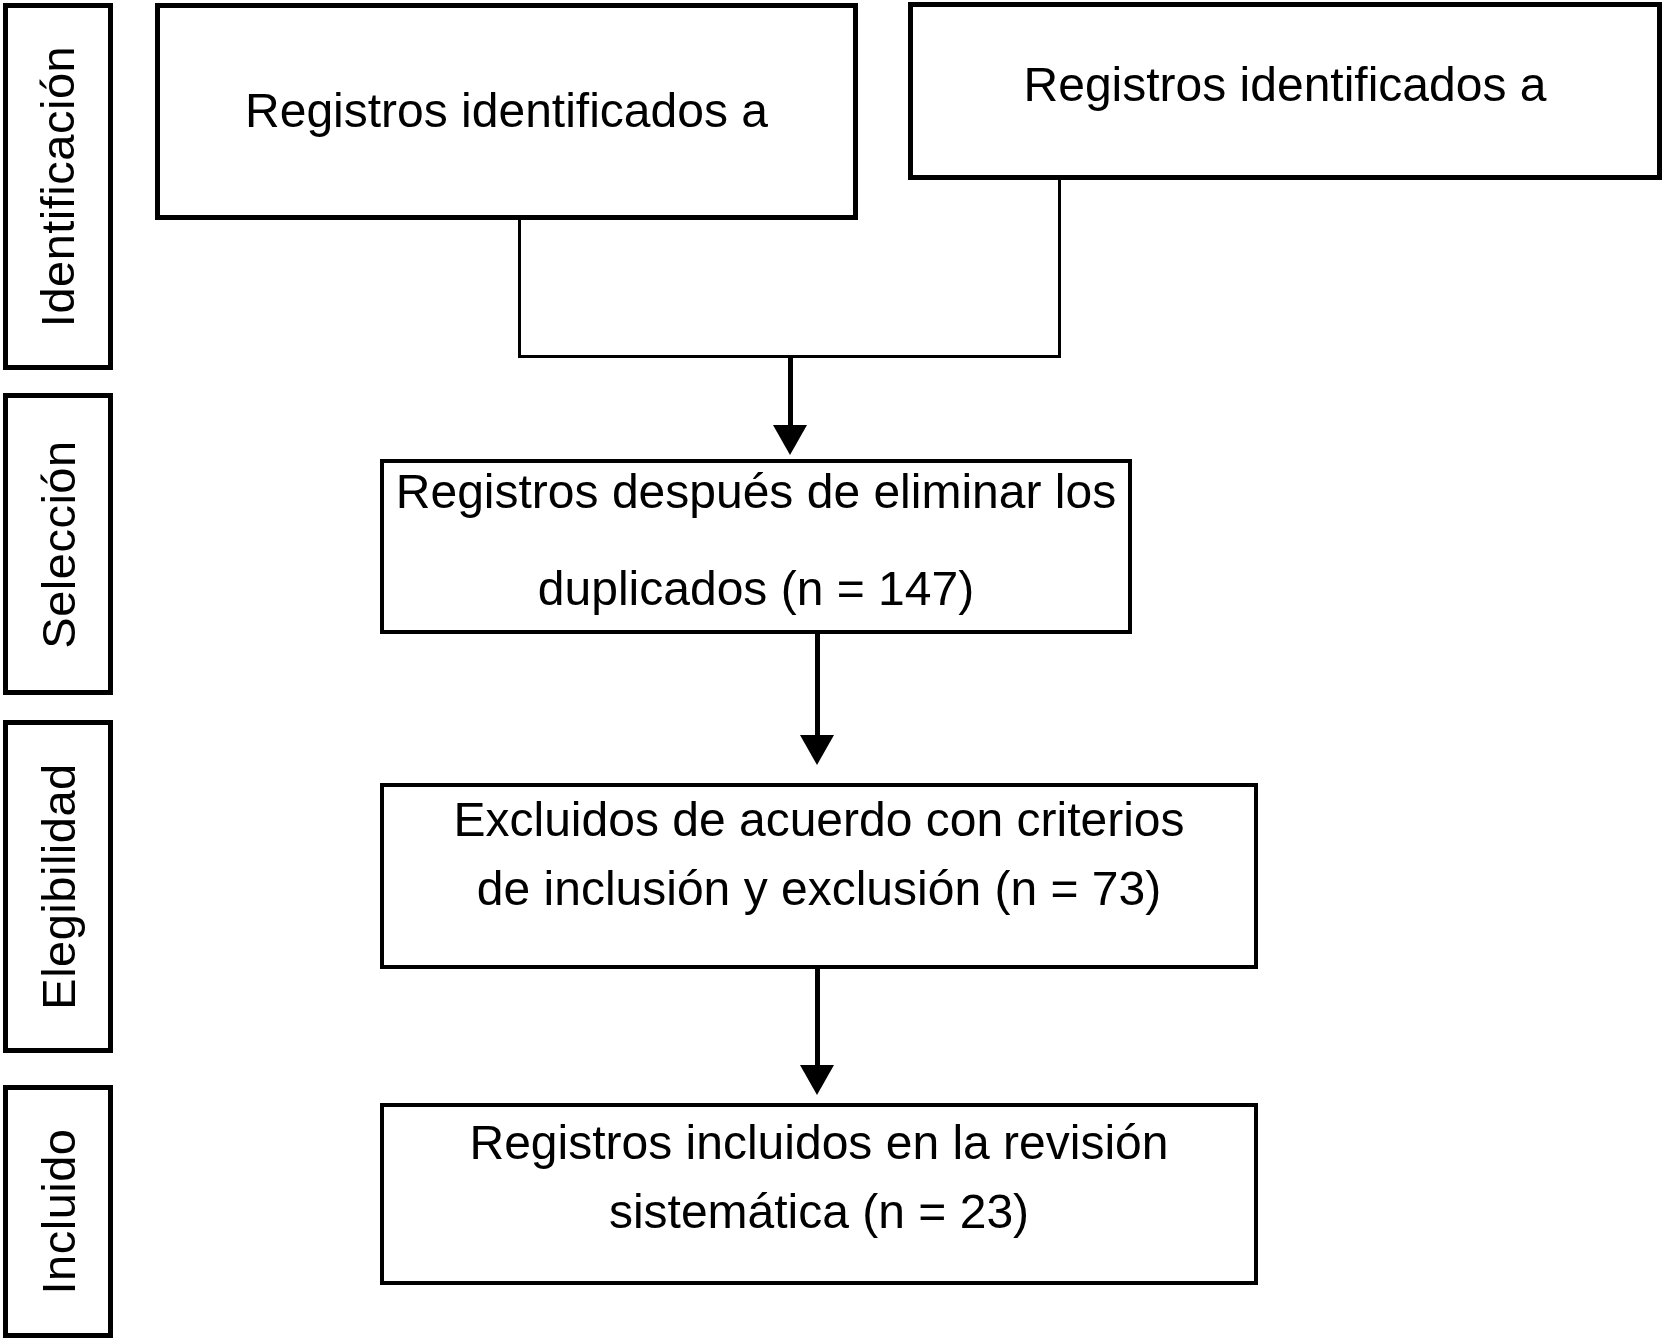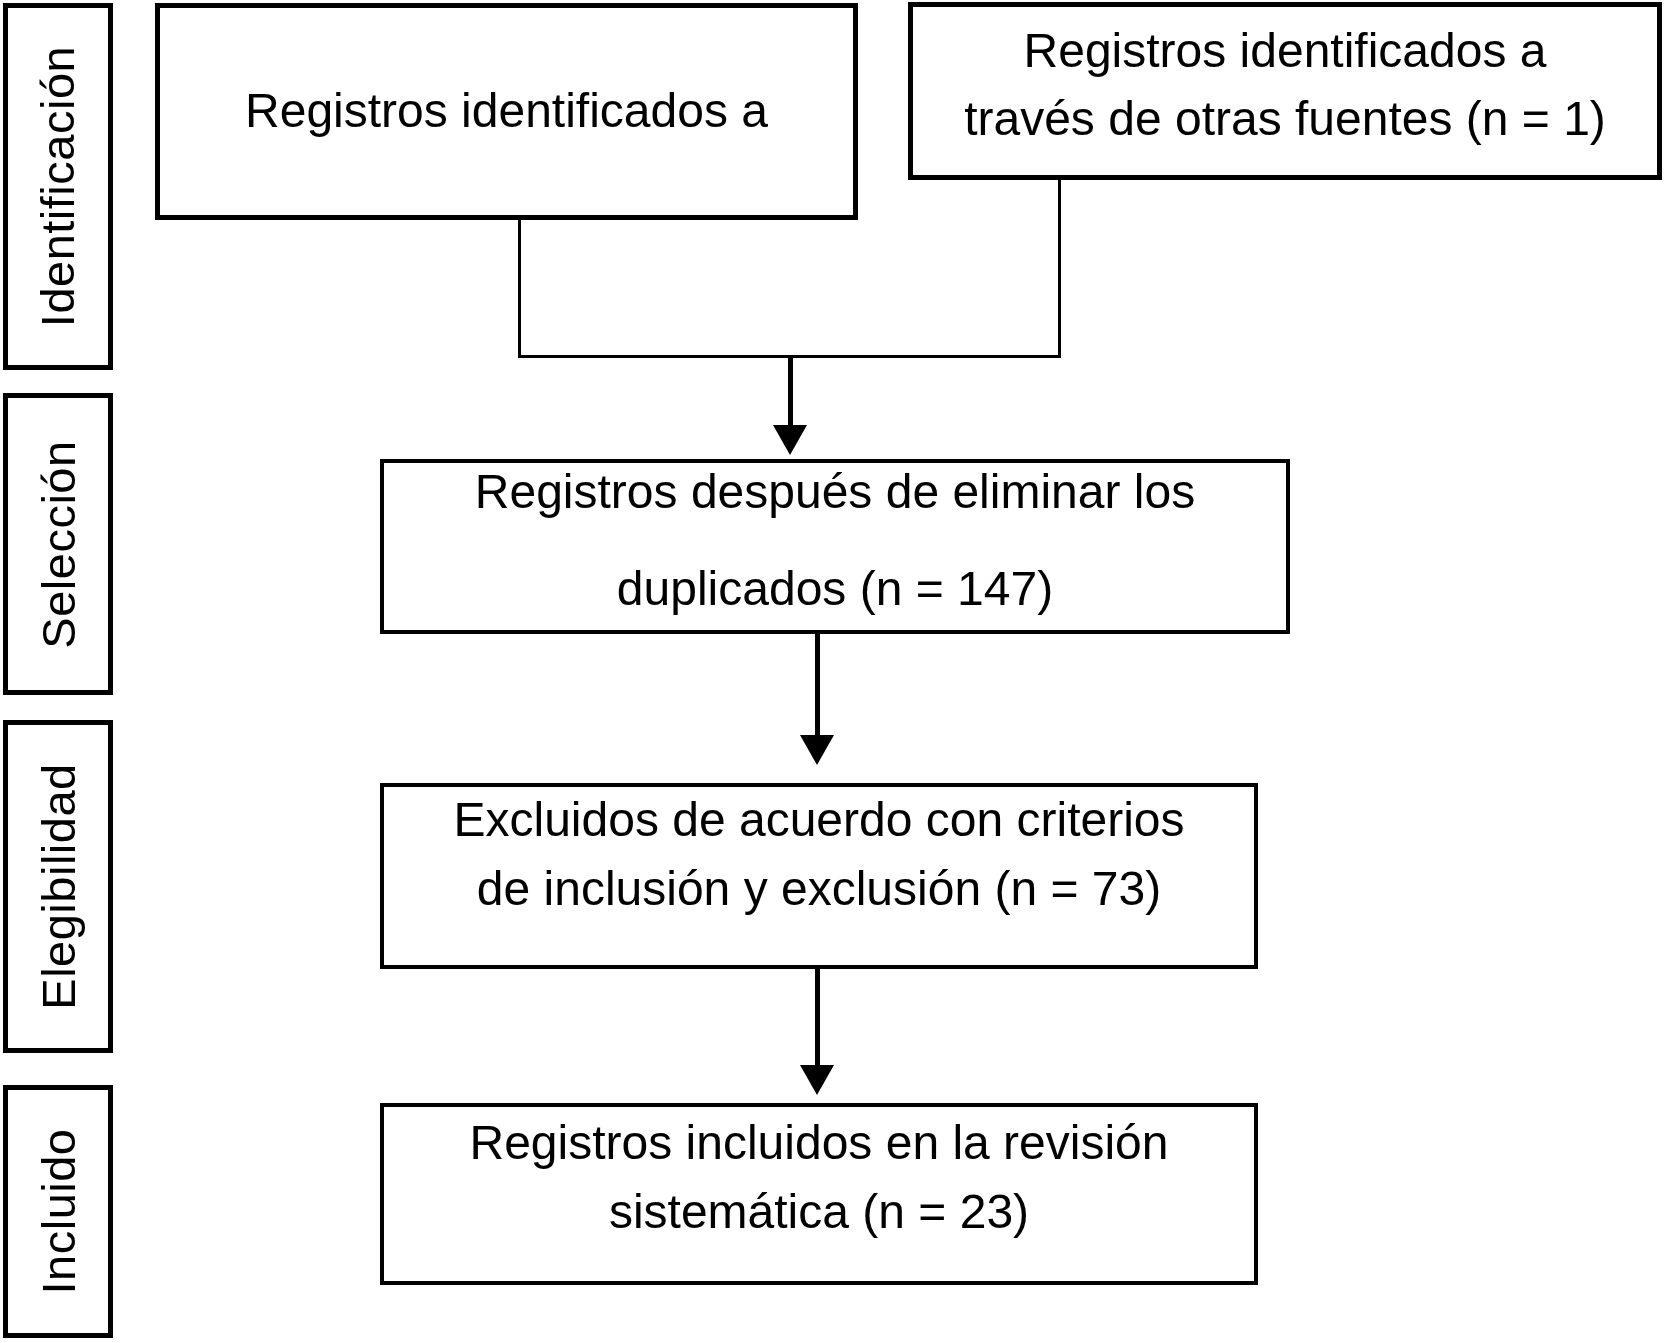--- a/index.html
+++ b/index.html
@@ -53,21 +53,21 @@
     align-items: center;
     justify-content: center;
     text-align: center;
     font-size: 48px;
     line-height: 1.42;
   }
   .node .line { display: block; white-space: nowrap; }
 
   #node-a { left: 155px; top: 3px;    width: 703px; height: 217px; }
   #node-b { left: 908px; top: 2px;    width: 754px; height: 178px; padding-bottom: 12px; }
-  #node-c { left: 380px; top: 459px;  width: 910px; height: 175px; border-width: 4px; padding-bottom: 12px; gap: 28px; }
+  #node-c { left: 380px; top: 459px;  width: 752px; height: 175px; border-width: 4px; padding-bottom: 12px; gap: 28px; }
   #node-d { left: 380px; top: 783px;  width: 878px; height: 186px; border-width: 4px; padding-bottom: 43px; }
   #node-e { left: 380px; top: 1103px; width: 878px; height: 182px; border-width: 4px; padding-bottom: 33px; }
 
   
   .cline {
     position: absolute;
     background: #000;
   }
   #conn-a-down   { left: 518px; top: 220px; width: 3px;   height: 138px; }
   #conn-b-down   { left: 1058px; top: 180px; width: 3px;  height: 178px; }
@@ -111,21 +111,20 @@
   <div class="stage" id="stage-4">
     <span class="vtext">Incluido</span>
   </div>
 
   <div class="node" id="node-a">
     <span class="line">Registros identificados a</span>
   </div>
 
   <div class="node" id="node-b">
     <span class="line">Registros identificados a</span>
-    <span class="line">través de otras fuentes (n = 1)</span>
   </div>
 
   <div class="node" id="node-c">
     <span class="line">Registros después de eliminar los</span>
     <span class="line">duplicados (n = 147)</span>
   </div>
 
   <div class="node" id="node-d">
     <span class="line">Excluidos de acuerdo con criterios</span>
     <span class="line">de inclusión y exclusión (n = 73)</span>

